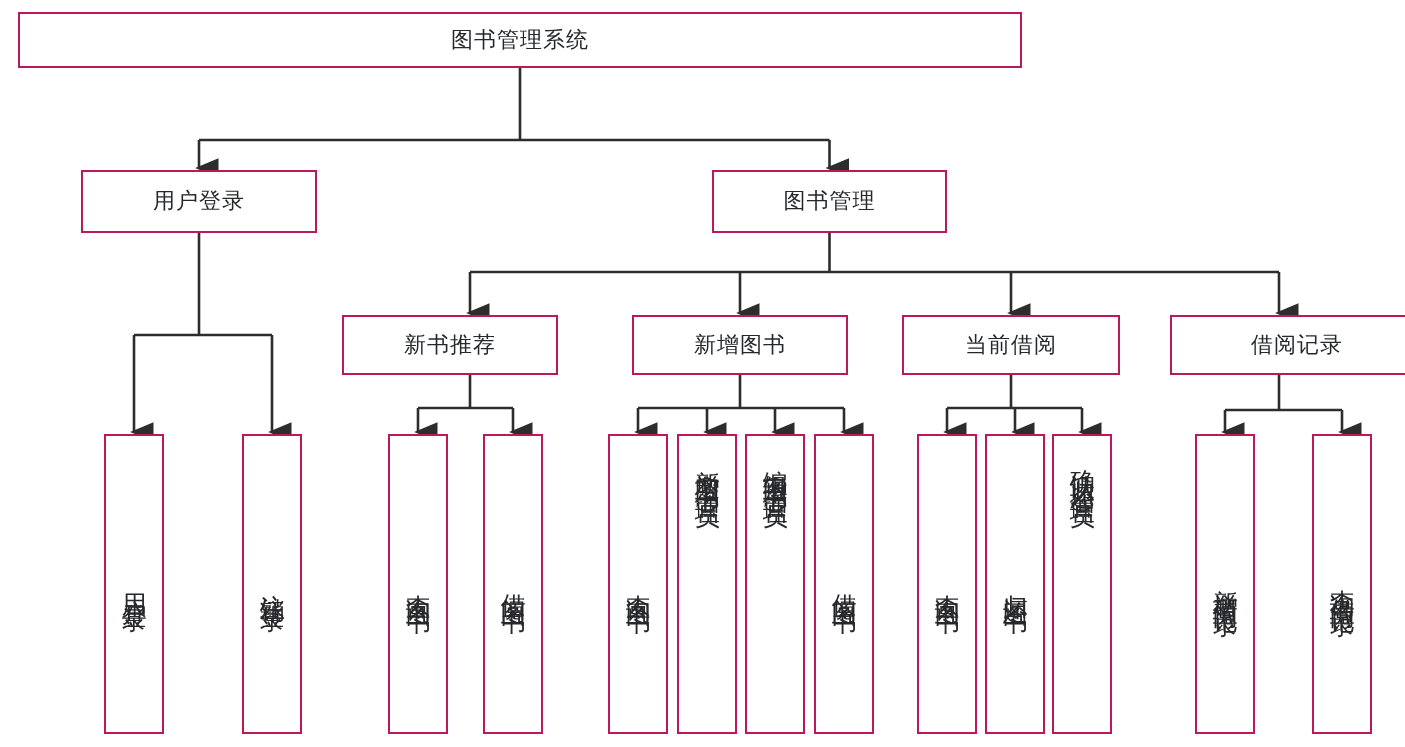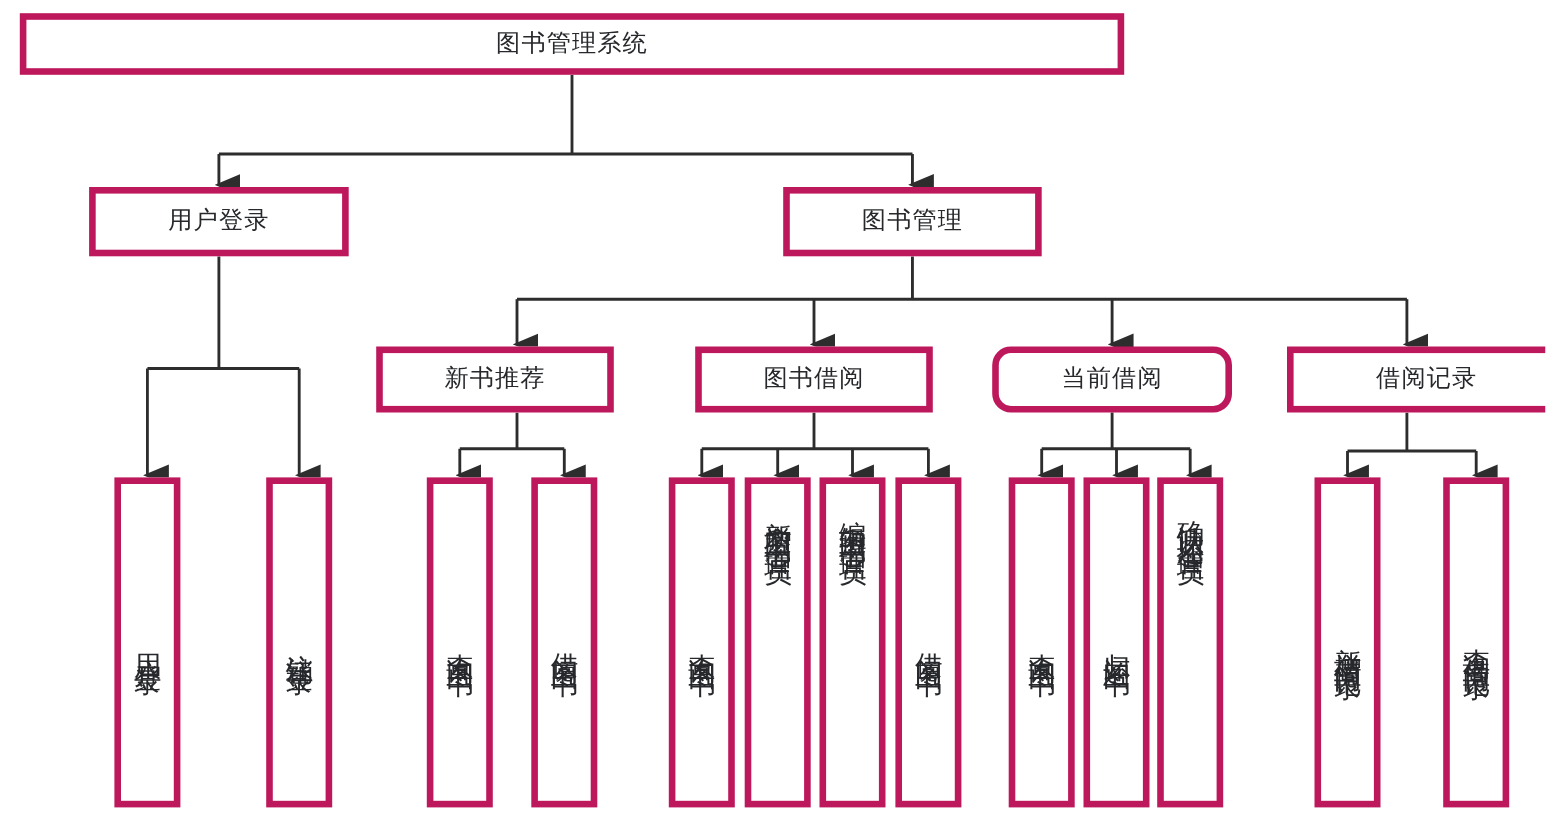--- a/index.html
+++ b/index.html
@@ -21,21 +21,21 @@
     position: absolute;
     left: 0;
     top: 0;
     width: 1405px;
     height: 747px;
     pointer-events: none;
   }
   .node {
     position: absolute;
     box-sizing: border-box;
-    border: 6px solid #be185d;
+    border: 2px solid #be185d;
     background: #ffffff;
     display: flex;
     align-items: center;
     justify-content: center;
     color: #26282b;
   }
   .node.horiz .label {
     font-size: 22px;
     line-height: 1.2;
     letter-spacing: 1px;
@@ -123,23 +123,23 @@
       <div class="node horiz" style="left: 81px; top: 170px; width: 236px; height: 63px;">
         <span class="label">用户登录</span>
       </div>
       <div class="node horiz" style="left: 712px; top: 170px; width: 235px; height: 63px;">
         <span class="label">图书管理</span>
       </div>
       <div class="node horiz" style="left: 342px; top: 315px; width: 216px; height: 60px;">
         <span class="label">新书推荐</span>
       </div>
       <div class="node horiz" style="left: 632px; top: 315px; width: 216px; height: 60px;">
-        <span class="label">图书借阅</span>
+        <span class="label">新增图书</span>
       </div>
-      <div class="node horiz" style="left: 902px; top: 315px; width: 218px; height: 60px; border-radius: 17px;">
+      <div class="node horiz" style="left: 902px; top: 315px; width: 218px; height: 60px;">
         <span class="label">当前借阅</span>
       </div>
       <div class="node horiz" style="left: 1170px; top: 315px; width: 254px; height: 60px;">
         <span class="label">借阅记录</span>
       </div>
       <div class="node vert mid" style="left: 104px; top: 434px; width: 60px; height: 300px;">
         <span class="label">用户登录</span>
       </div>
       <div class="node vert mid" style="left: 242px; top: 434px; width: 60px; height: 300px;">
         <span class="label">注销登录</span>

